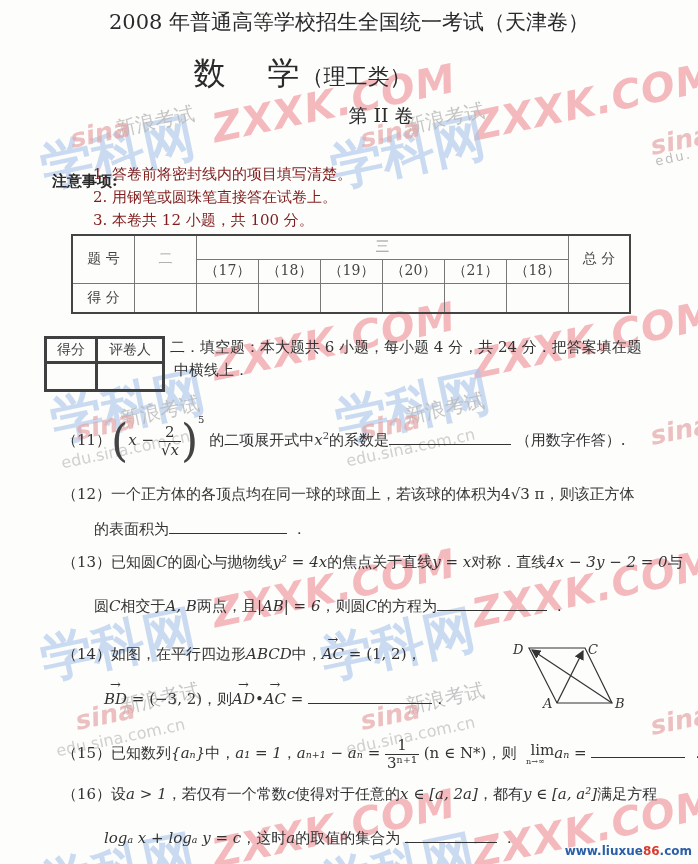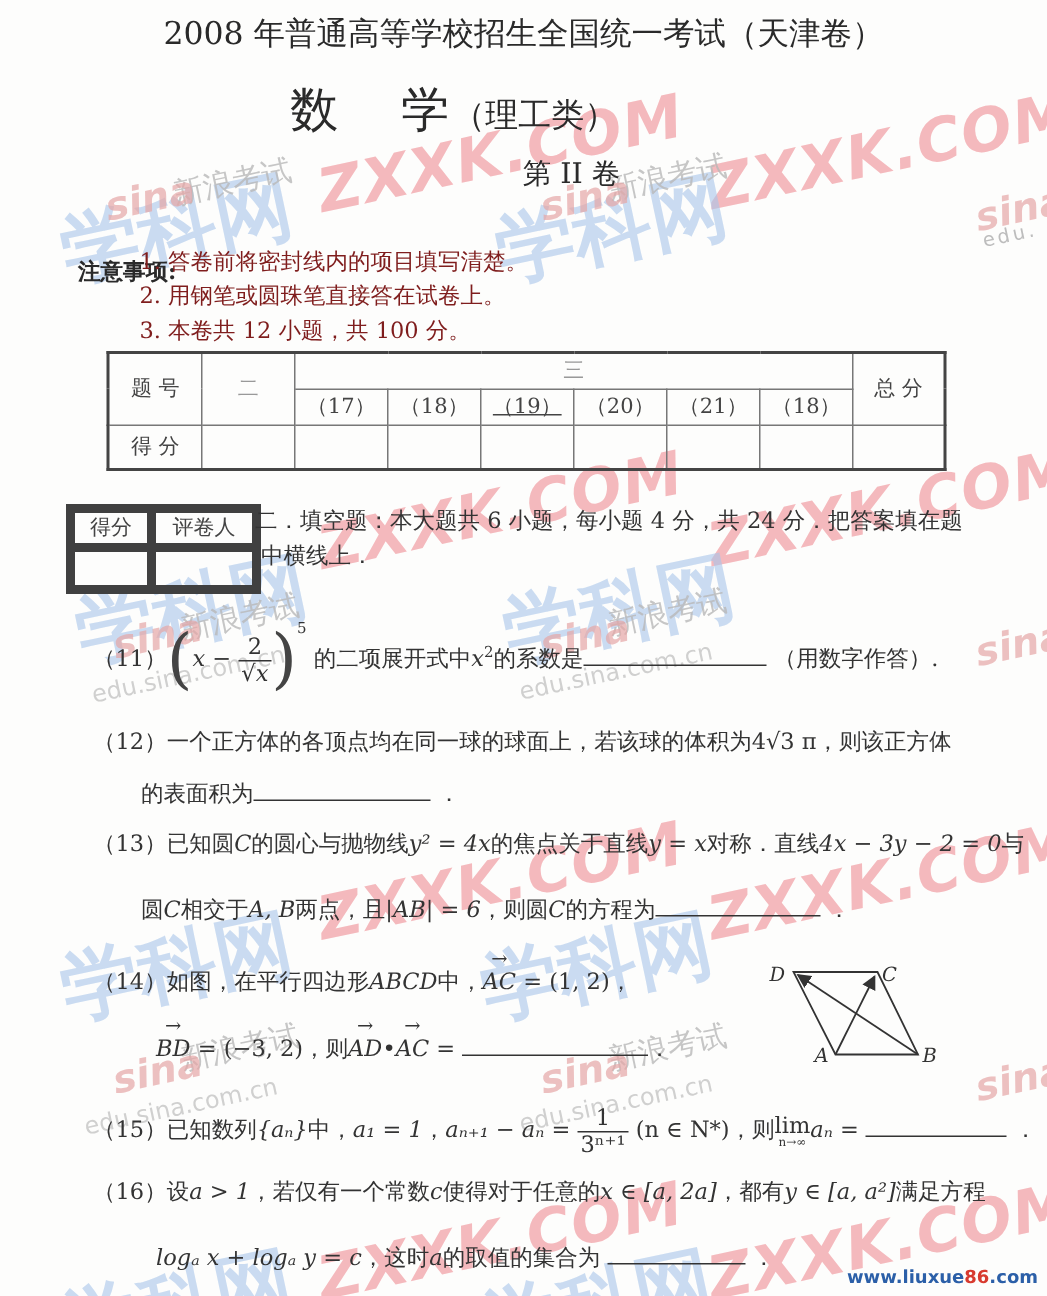--- a/index.html
+++ b/index.html
@@ -27,21 +27,21 @@
   .juan { top:103px; left:0; width:698px; text-align:center; font-size:19px;margin-left:32px; }
 
   .notes-head { top:144px; left:52px; font-size:15px; font-weight:bold;margin-top:28px; }
   .note { left:93px; font-size:15px; color:#7f1d1d; }
 
   table.score { position:absolute; left:71px; top:234px; border-collapse:collapse; font-size:14px; color:#444; }
   table.score td { border:1px solid #777; text-align:center; padding:0; }
   table.score { border:2px solid #444; }
 
   table.grade { position:absolute; left:44px; top:336px; border-collapse:collapse; border:2px solid #333; font-size:14px; color:#444; }
-  table.grade td { border:6px solid #404040; text-align:center; }
+  table.grade td { border:3px solid #404040; text-align:center; }
 
   .q { position:absolute; font-size:15px; color:#333; white-space:nowrap; }
   .blank { display:inline-block; border-bottom:1px solid #333; vertical-align:baseline; height:14px; }
   .it { font-style:italic; }
   sup, sub { font-size:10px; }
   .frac { display:inline-block; vertical-align:middle; text-align:center; line-height:1.1; }
   .frac .num { display:block; border-bottom:1px solid #333; padding:0 2px; }
   .frac .den { display:block; padding:0 2px; }
   .vec { position:relative; display:inline-block; font-style:italic; }
   .vec::before { content:"\2192"; position:absolute; top:-13px; left:0; right:0; text-align:center; font-size:13px; font-style:normal; }
@@ -109,21 +109,21 @@
   <tbody>
       <tr style="height:24px;">
     <td rowspan="2" style="width:61px;">题 号</td>
     <td rowspan="2" style="width:61px;color:#999;">二</td>
     <td colspan="6" style="color:#999;">三</td>
     <td rowspan="2" style="width:60px;">总 分</td>
   </tr>
   <tr style="height:24px;">
     <td style="width:61px;">（17）</td>
     <td style="width:61px;">（18）</td>
-    <td style="width:61px;text-decoration:underline;">（19）</td>
+    <td style="width:61px;">（19）</td>
     <td style="width:61px;">（20）</td>
     <td style="width:61px;">（21）</td>
     <td style="width:61px;">（18）</td>
   </tr>
   <tr style="height:30px;margin-left:48px;">
     <td>得 分</td>
     <td></td>
     <td></td>
     <td></td>
     <td></td>
@@ -194,21 +194,21 @@
   <line x1="107" y1="67" x2="27" y2="14" stroke="#333" stroke-width="1.2" marker-end="url(#ah)"></line>
   <text x="8" y="18" font-family="DejaVu Serif, serif" font-style="italic" font-size="13" fill="#333">D</text>
   <text x="83" y="18" font-family="DejaVu Serif, serif" font-style="italic" font-size="13" fill="#333">C</text>
   <text x="38" y="72" font-family="DejaVu Serif, serif" font-style="italic" font-size="13" fill="#333">A</text>
   <text x="110" y="72" font-family="DejaVu Serif, serif" font-style="italic" font-size="13" fill="#333">B</text>
 </svg>
 
 <div class="q" style="left:62px;top:735px;line-height:36px;">
   <span>（15）</span><span>已知数列</span><span class="it">{aₙ}</span><span>中，</span><span class="it">a₁ = 1</span><span>，</span><span class="it">aₙ₊₁ − aₙ =</span>
   <span class="frac"><span class="num">1</span><span class="den">3ⁿ⁺¹</span></span>
-  <span>(n ∈ N*)</span><span>，则</span><span class="frac" style="line-height:1;"><span style="display:block;">lim</span><span style="display:block;font-size:8px;">n→∞</span></span><span class="it">aₙ =</span>
+  <span>(n ∈ N*)</span><span>，则</span><span class="frac" style="line-height:1;"><span style="display:block;margin-left:14px;">lim</span><span style="display:block;font-size:8px;">n→∞</span></span><span class="it">aₙ =</span>
   <span class="blank" style="width:94px;"></span>
   <span>．</span>
 </div>
 
 <div class="q" style="left:62px;top:785px;">
   <span>（16）</span><span>设</span><span class="it">a &gt; 1</span><span>，若仅有一个常数</span><span class="it">c</span><span>使得对于任意的</span><span class="it">x ∈ [a, 2a]</span><span>，都有</span><span class="it">y ∈ [a, a²]</span><span>满足方程</span>
 </div>
 <div class="q" style="left:104px;top:828px;">
   <span class="it">logₐ x + logₐ y = c</span><span>，这时</span><span class="it">a</span><span>的取值的集合为</span>
   <span class="blank" style="width:92px;"></span>

